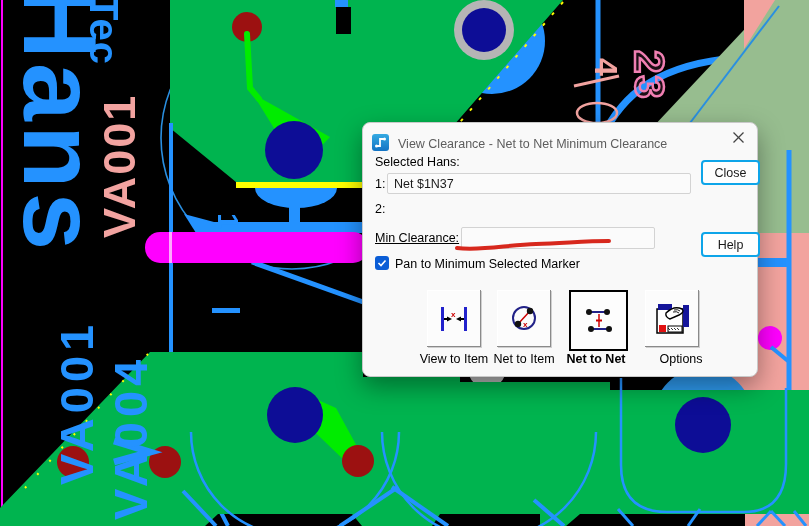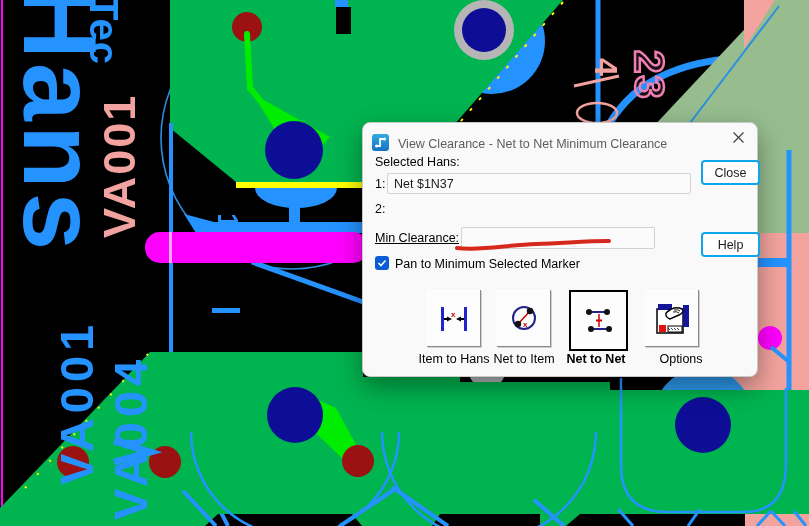--- a/index.html
+++ b/index.html
@@ -234,18 +234,18 @@
         <rect x="5" y="10" width="26" height="24" fill="#fff" stroke="#000" stroke-width="1.5"></rect>
         <rect x="6" y="5" width="14" height="6" fill="#15159a"></rect>
         <rect x="31" y="6" width="6" height="22" fill="#15159a"></rect>
         <rect x="7" y="26" width="7" height="7" fill="#e01111"></rect>
         <rect x="16" y="27" width="14" height="6" fill="#fff" stroke="#000" stroke-width="1"></rect>
         <path d="M16,29 l2,2 M19,29 l2,2 M22,29 l2,2 M25,29 l2,2" stroke="#000" stroke-width="0.8"></path>
         <path d="M14,14 Q22,6 30,10 Q33,13 27,16 L18,20 Q13,18 14,14 Z" fill="#fff" stroke="#000" stroke-width="1.4"></path>
         <path d="M22,11 q4,-1 6,1 M21,13 q4,-1 6,1" fill="none" stroke="#000" stroke-width="0.9"></path>
       </svg>
     </div>
-    <span class="modelbl" style="left:46px;">Item to Hans</span>
+    <span class="modelbl" style="left:46px;">View to Item</span>
     <span class="modelbl" style="left:116px;text-align:center;">Net to Item</span>
     <span class="modelbl" style="left:188px;font-weight:bold;">Net to Net</span>
     <span class="modelbl" style="left:273px;">Options</span>
   </div>
 </div>
 
 </body></html>

